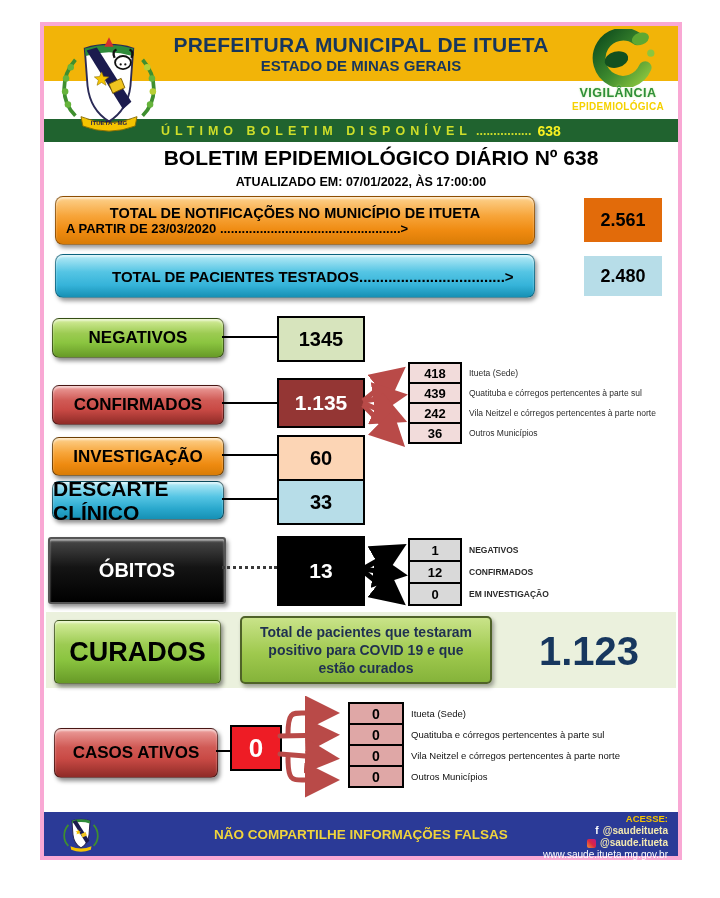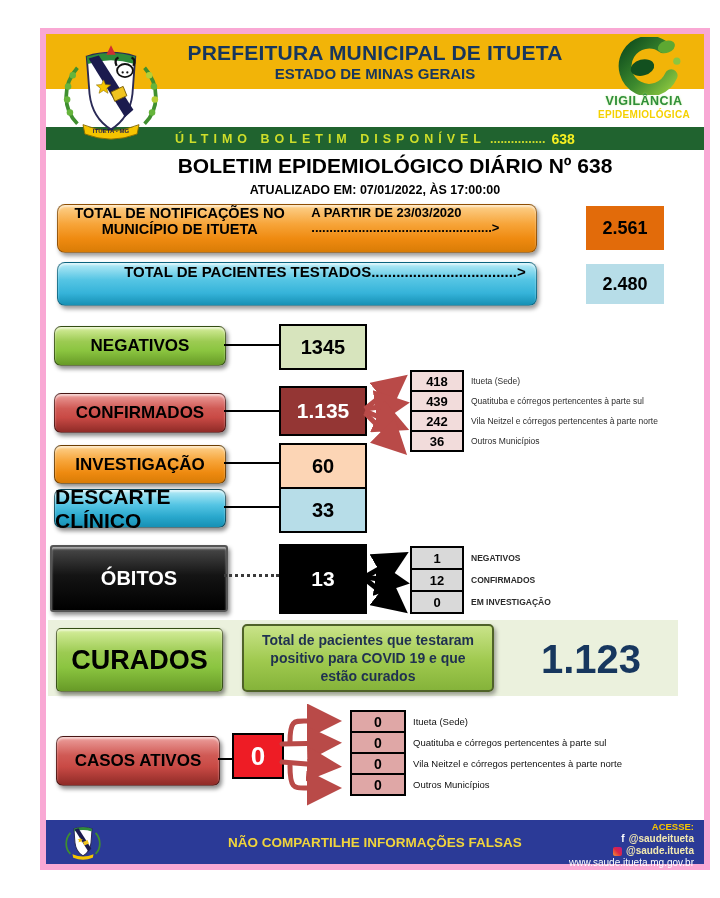--- a/index.html
+++ b/index.html
@@ -1,19 +1,19 @@
 <!DOCTYPE html>
 <html style="--c-header-yellow: #f2b408; --c-header-navy: #2e4a6b; --c-band-green: #20632f; --c-band-green-text: #cede2a; --c-band-green-number: #f7f021; --c-title-navy: #17365d; --c-orange-bar: #ef8a10; --c-orange-value: #e26b0a; --c-blue-bar: #35b3d9; --c-light-blue-value: #b7dde8; --c-green-button: #8bc540; --c-light-green-value: #d7e4bd; --c-red-button: #c94a45; --c-dark-red-value: #943634; --c-pink-value: #f2dcdb; --c-light-orange-value: #fcd5b5; --c-gray-value: #d9d9d9; --c-curados-band: #ebf1dd; --c-curados-number: #17375e; --c-active-red: #ee1c25; --c-active-pink: #dfa7a6; --c-footer-blue: #2b3a97; --c-footer-yellow: #f0d43c; --c-arrow-red: #b94a48;"><head>
 <meta charset="utf-8">
 <style>
   html,body{margin:0;padding:0;background:#fff;}
   body{width:720px;height:898px;position:relative;overflow:hidden;
        font-family:"Liberation Sans",sans-serif;color:#000;}
-  .frame{position:absolute;left:40px;top:28px;width:634px;height:830px;
-         border:6px solid #f9a8d4;background:#fff;padding-left:24px;}
+  .frame{position:absolute;left:40px;top:22px;width:634px;height:830px;
+         border:4px solid #f9a8d4;background:#fff;}
   
   .band-yellow{position:absolute;left:0;top:0;width:100%;height:55px;
                background:var(--c-header-yellow,#f2b408);
                display:flex;flex-direction:column;align-items:center;justify-content:center;}
   .band-navy{position:absolute;left:0;top:55px;width:100%;height:38px;
              background:var(--c-header-navy,#2e4a6b);
              display:flex;flex-direction:column;align-items:center;justify-content:center;}
   .org1{font-size:21px;font-weight:800;color:var(--c-title-navy,#17365d);letter-spacing:.2px;}
   .org2{font-size:15px;font-weight:800;color:var(--c-title-navy,#17365d);}
   .committee{font-size:15.5px;font-weight:800;color:#fff;line-height:1.22;}
@@ -30,21 +30,21 @@
         text-shadow:0 0 2px rgba(180,230,120,.8);}
   .vig2{font-size:10px;font-weight:800;color:#f5d100;letter-spacing:.3px;line-height:1.3;}
   
   .page-title{position:absolute;left:0;top:120px;width:100%;text-align:center;
               font-size:21px;font-weight:800;margin-left:20px;}
   .page-sub{position:absolute;left:0;top:149px;width:100%;text-align:center;
             font-size:12.5px;font-weight:700;}
   
   .bar{position:absolute;border-radius:8px;border:1px solid rgba(80,40,0,.55);
        box-shadow:2px 3px 4px rgba(0,0,0,.4),inset 0 2px 2px rgba(255,255,255,.55);
-       display:flex;flex-direction:row;justify-content:center;}
+       display:flex;flex-direction:column;justify-content:center;}
   .bar-orange{background:linear-gradient(180deg,#fdd28e 0%,#f7a53a 40%,var(--c-orange-bar,#ef8a10) 72%,#d97c06 100%);}
   .bar-blue{background:linear-gradient(180deg,#b9ecf7 0%,#55c5e4 40%,var(--c-blue-bar,#35b3d9) 72%,#1690b4 100%);
             border-color:rgba(0,60,80,.55);}
   .bar-l1{font-size:14.5px;font-weight:800;text-align:center;}
   .bar-l2{font-size:13px;font-weight:800;padding-left:10px;}
   .btn{position:absolute;display:flex;align-items:center;justify-content:center;
        font-weight:800;border-radius:7px;border:1px solid rgba(0,0,0,.5);color:#000;
        box-shadow:2px 3px 4px rgba(0,0,0,.45),inset 0 2px 2px rgba(255,255,255,.55);}
   .btn-green{background:linear-gradient(180deg,#d7ee9d 0%,#9ccb52 38%,var(--c-green-button,#8bc540) 62%,#679a27 100%);}
   .btn-red{background:linear-gradient(180deg,#eda09d 0%,#d05a55 38%,var(--c-red-button,#c94a45) 62%,#8f2b27 100%);}

